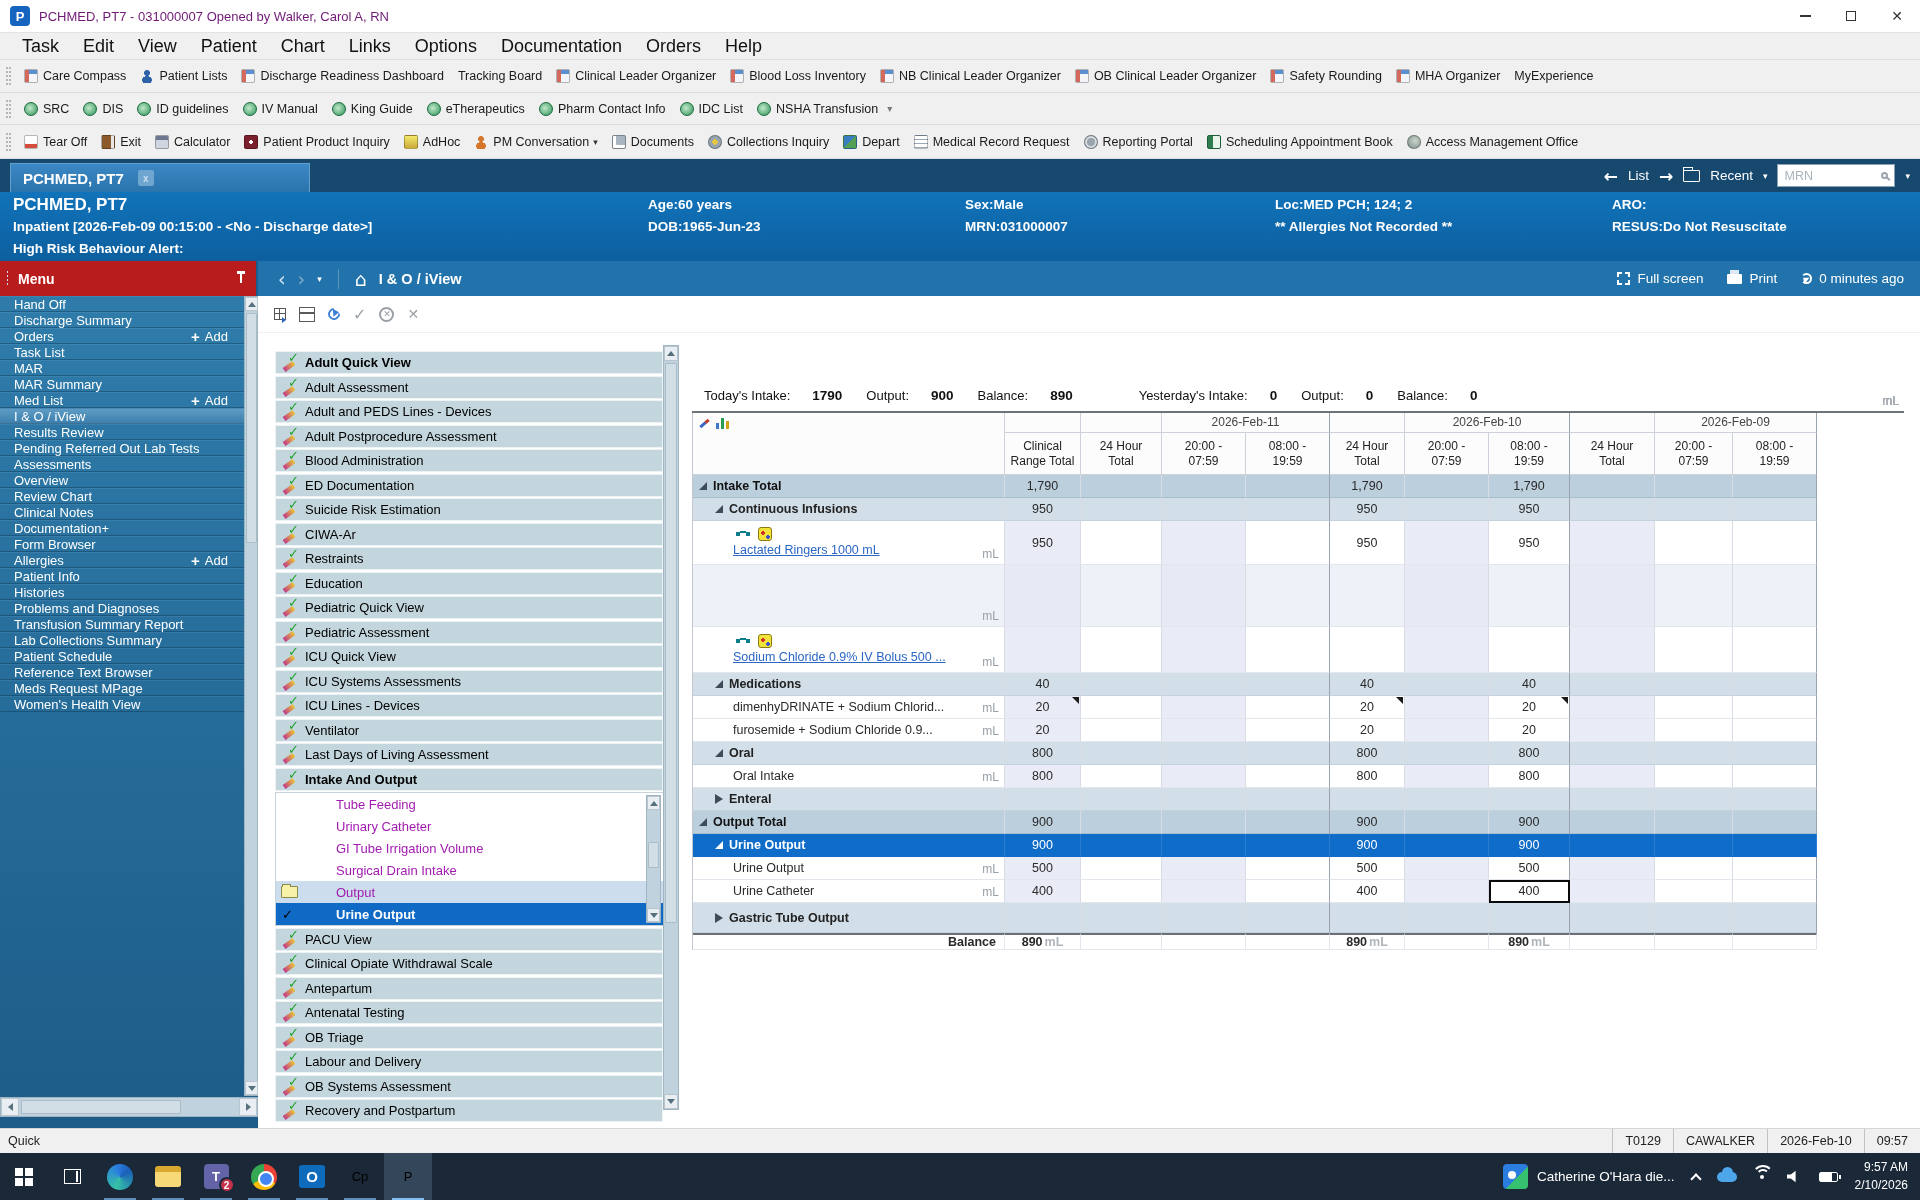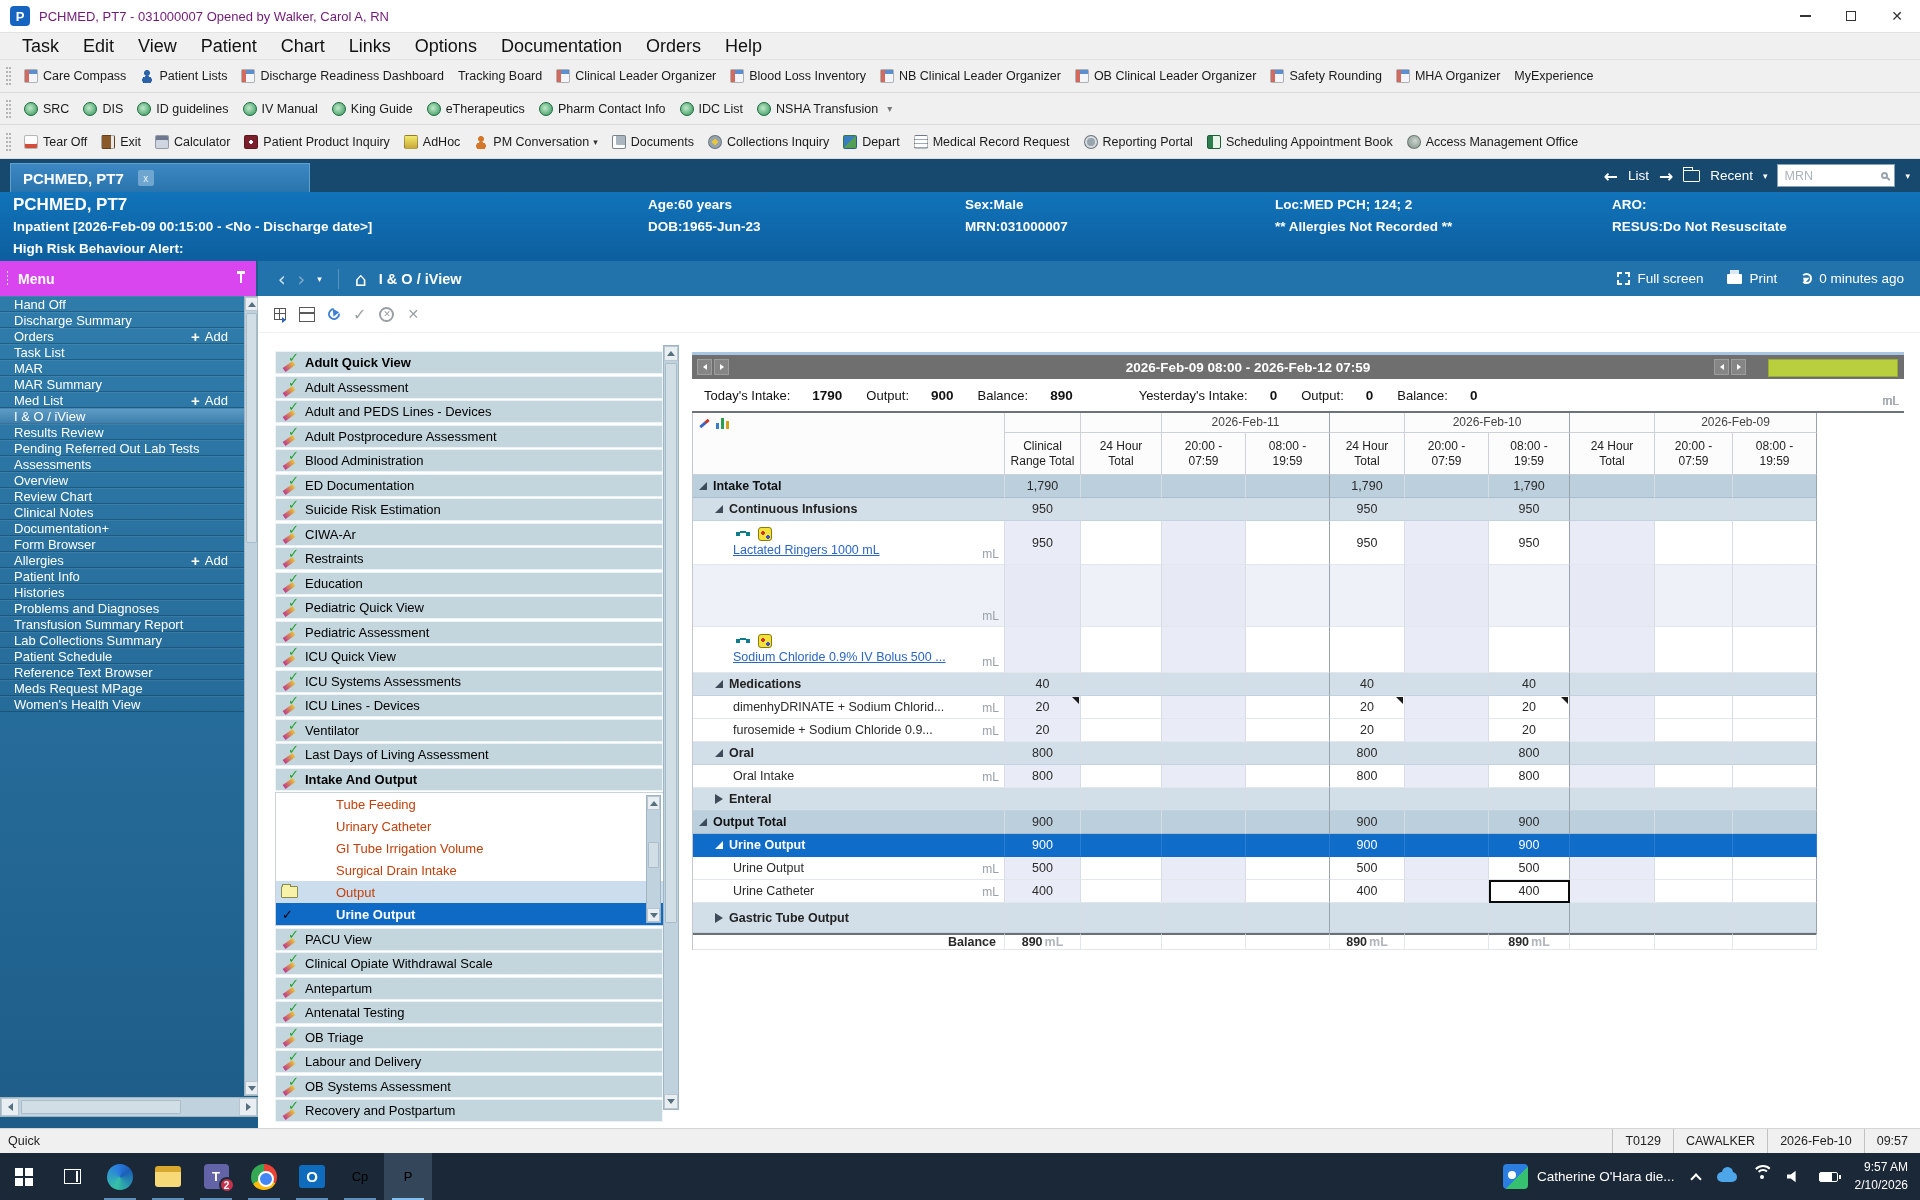--- a/index.html
+++ b/index.html
@@ -52,21 +52,21 @@
 .mrnbox{width:118px;height:23px;background:#fff;border:1px solid #8aa0b4;display:flex;align-items:center;padding:0 6px;color:#aab2ba;font-size:12.5px}
 .mag{width:7px;height:7px;border:2px solid #9aa4ae;border-radius:50%;position:relative;margin-left:auto}
 .mag::after{content:"";position:absolute;width:2px;height:5px;background:#9aa4ae;transform:rotate(-45deg);right:-3px;bottom:-4px}
 .dd{font-size:9px}
 
 .banner{position:absolute;left:0;top:192px;width:1920px;height:69px;background:linear-gradient(180deg,#1173ba,#0d5f9e);color:#fff;font-weight:bold}
 .banner .pname{position:absolute;left:13px;top:3px;font-size:17px}
 .bfield{position:absolute;font-size:13.5px;white-space:nowrap}
 
 .navbar{position:absolute;left:0;top:261px;width:1920px;height:35px;background:#2273ab;display:flex;align-items:center;color:#fff}
-.menuhdr{width:258px;height:100%;background:#d946ef;display:flex;align-items:center;padding-left:18px;font-weight:bold;font-size:14px;border-right:2px solid #1d5d8a;position:relative}
+.menuhdr{width:258px;height:100%;background:#b91c1c;display:flex;align-items:center;padding-left:18px;font-weight:bold;font-size:14px;border-right:2px solid #1d5d8a;position:relative}
 .menuhdr::before{content:"";position:absolute;left:6px;top:9px;width:3px;height:17px;background-image:radial-gradient(circle 1px,#cfe2ef 90%,transparent);background-size:3px 4px}
 .pin{margin-left:auto;margin-right:14px;width:2px;height:9px;background:#fff;position:relative}
 .pin::before{content:"";position:absolute;top:-3px;left:-3px;width:8px;height:3px;background:#fff}
 .navmain{display:flex;align-items:center;gap:12px;padding-left:20px;flex:1}
 .navarr{color:#cfe2ef;font-size:19px;font-family:"DejaVu Sans",sans-serif}
 .navarr.dim{color:#7fa9c7}
 .navsep{width:1px;height:20px;background:#5a93bb;margin:0 4px}
 .home{font-size:19px;font-family:"DejaVu Sans",sans-serif}
 .viewtitle{font-weight:bold;font-size:14.5px}
 .navright{margin-left:auto;display:flex;gap:24px;align-items:center;padding-right:16px;font-size:13.5px}
@@ -101,21 +101,21 @@
 .tri-lf{width:0;height:0;border-top:4px solid transparent;border-bottom:4px solid transparent;border-right:5px solid #56707e}
 .tri-rt{width:0;height:0;border-top:4px solid transparent;border-bottom:4px solid transparent;border-left:5px solid #56707e}
 
 .bandpanel{position:absolute;left:275px;top:345px;width:388px;height:783px;background:#fff}
 .band{height:23px;margin-bottom:1.5px;background:#c3d6dd;display:flex;align-items:center;padding:0 6px;border:1px solid #edf3f5;color:#000;font-size:13px;white-space:nowrap}
 .band.bold{font-weight:bold}
 .band-ico{position:relative;width:19px;height:15px;margin-right:4px;flex:none}
 .band-ico::before{content:"";position:absolute;left:1px;bottom:1px;width:12px;height:5px;background:linear-gradient(90deg,#c03a8a,#e8c23a);transform:rotate(-35deg)}
 .band-ico::after{content:"\2713";position:absolute;top:-5px;left:6px;color:#1fa32a;font-weight:bold;font-size:13px;font-family:"DejaVu Sans",sans-serif}
 .sublist{background:#fff;border:1px solid #c8d4da;border-right:none;margin-bottom:1.5px;position:relative}
-.subrow{height:22px;display:flex;align-items:center;padding-left:60px;font-size:13px;color:#c2410c;position:relative;white-space:nowrap}
+.subrow{height:22px;display:flex;align-items:center;padding-left:60px;font-size:13px;color:#a21caf;position:relative;white-space:nowrap}
 .subrow.hl{background:#ccdeed}
 .subrow.sel{background:#0f6ac6;color:#fff;font-weight:bold}
 .subrow .check{position:absolute;left:6px;color:#000;font-weight:bold;font-family:"DejaVu Sans",sans-serif}
 .subrow .folder{position:absolute;left:5px;width:17px;height:12px;background:#f7f2a8;border:1px solid #8a8a4a;border-radius:1px}
 .subrow .folder::before{content:"";position:absolute;left:0;top:-3px;width:7px;height:2px;background:#f7f2a8;border:1px solid #8a8a4a;border-bottom:none}
 
 .datebar{position:absolute;left:692px;top:352px;width:1212px;height:27px;background:#6f6f6f;border-top:3px solid #a8c6e2;color:#fff;font-weight:bold;font-size:13.5px}
 .datebar .rng{position:absolute;left:0;right:100px;top:0;bottom:0;display:flex;align-items:center;justify-content:center}
 .db-arr{position:absolute;top:4px;width:15px;height:16px;background:#858585;border:1px solid #9d9d9d;display:flex;align-items:center;justify-content:center}
 .db-arr .tri-lf{border-right-color:#fff;border-top-width:3px;border-bottom-width:3px;border-right-width:4px}
@@ -701,36 +701,20 @@
   <div class="sbv" style="left:663px;top:345px;width:16px;height:765px">
     <div class="sb-btn" style="left:0;top:0;width:14px;height:15px">
         <span class="tri-up"></span>
       </div>
     <div class="sb-thumb" style="left:1px;top:17px;width:12px;height:560px"></div>
     <div class="sb-btn" style="left:0;bottom:0;width:14px;height:15px">
         <span class="tri-dn"></span>
       </div>
   </div>
 
-  <div class="datebar">
-    <div class="db-arr" style="left:5px">
-        <span class="tri-lf"></span>
-      </div>
-    <div class="db-arr" style="left:22px">
-        <span class="tri-rt"></span>
-      </div>
-    <div class="rng">2026-Feb-09 08:00 - 2026-Feb-12 07:59</div>
-    <div class="db-arr" style="right:175px">
-        <span class="tri-lf"></span>
-      </div>
-    <div class="db-arr" style="right:158px">
-        <span class="tri-rt"></span>
-      </div>
-    <div class="db-green"></div>
-  </div>
 
   <div class="summary" id="iosummary">
       <span class="sgrp">
         <span>Today's  Intake:</span>
         <b>1790</b>
         <span class="unit">mL</span>
       </span>
       <span class="sgrp">
         <span>Output:</span>
         <b>900</b>

